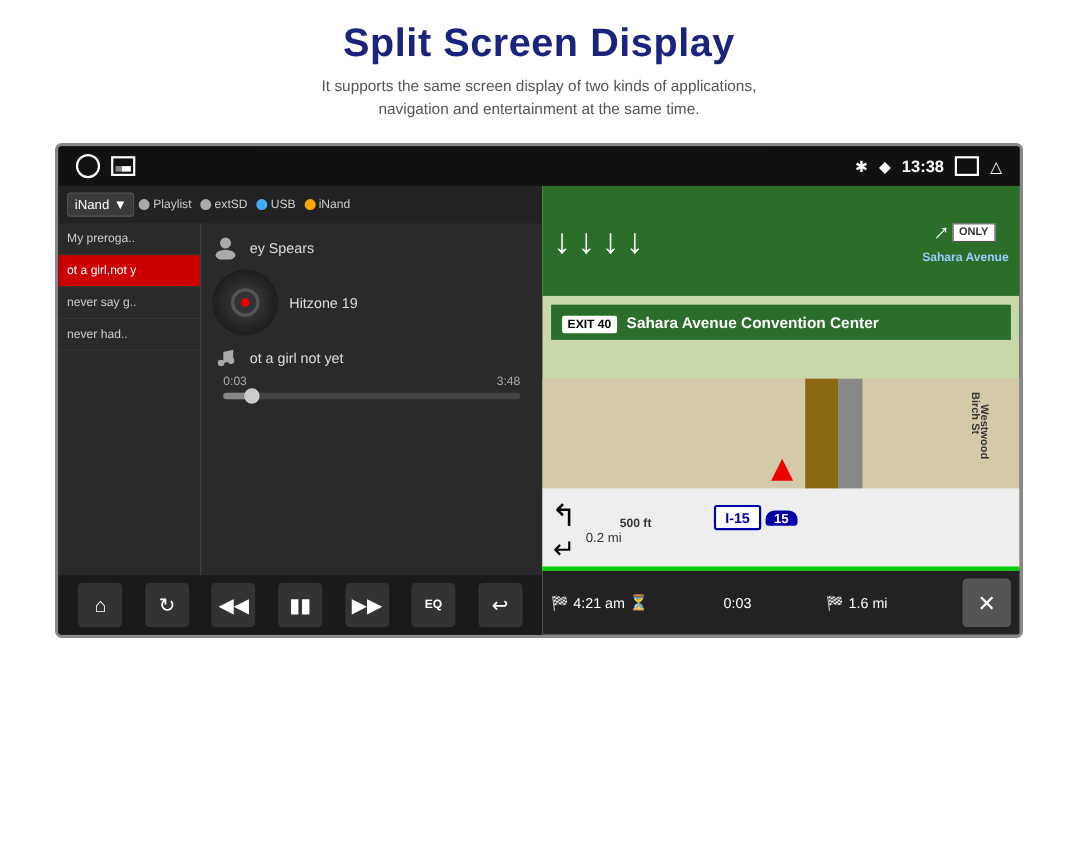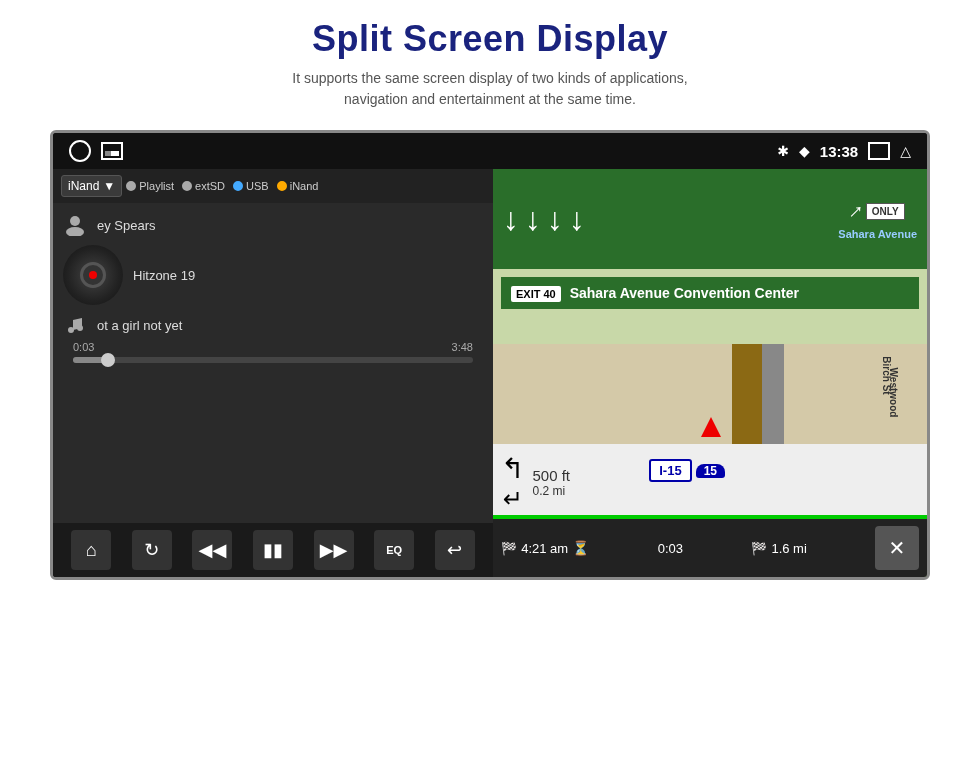--- a/index.html
+++ b/index.html
@@ -455,22 +455,23 @@
     .turn-icons {
       display: flex;
       flex-direction: column;
       align-items: center;
     }
     .turn-dist-info {
       font-size: 12px;
       color: #333;
     }
     .turn-dist-big {
-      font-size: 15px;
-      font-weight: normal;
+      font-size: 11px;
+      font-weight: bold;
+      margin-left: 31px;
     }
 
   </style>
 </head>
 <body>
 
 <div>
 
   <div class="page-header">
     <div class="page-title">Split Screen Display</div>
@@ -521,20 +522,26 @@
             </div>
             <div class="source-tab">
               <span class="radio-dot active-orange"></span>
               <span>iNand</span>
             </div>
           </div>
         </div>
 
         <div class="playlist-area">
 
+          <div class="playlist-column">
+            <div class="playlist-item">My preroga..</div>
+            <div class="playlist-item active">ot a girl,not y</div>
+            <div class="playlist-item">never say g..</div>
+            <div class="playlist-item">never had..</div>
+          </div>
 
           <div class="music-controls">
             <div class="track-info">
 
               <div class="track-row">
                 <div class="track-icon">
                   <svg width="22" height="22" viewBox="0 0 22 22" fill="#aaa">
                     <circle cx="11" cy="7" r="5"></circle>
                     <ellipse cx="11" cy="18" rx="9" ry="5"></ellipse>
                   </svg>

